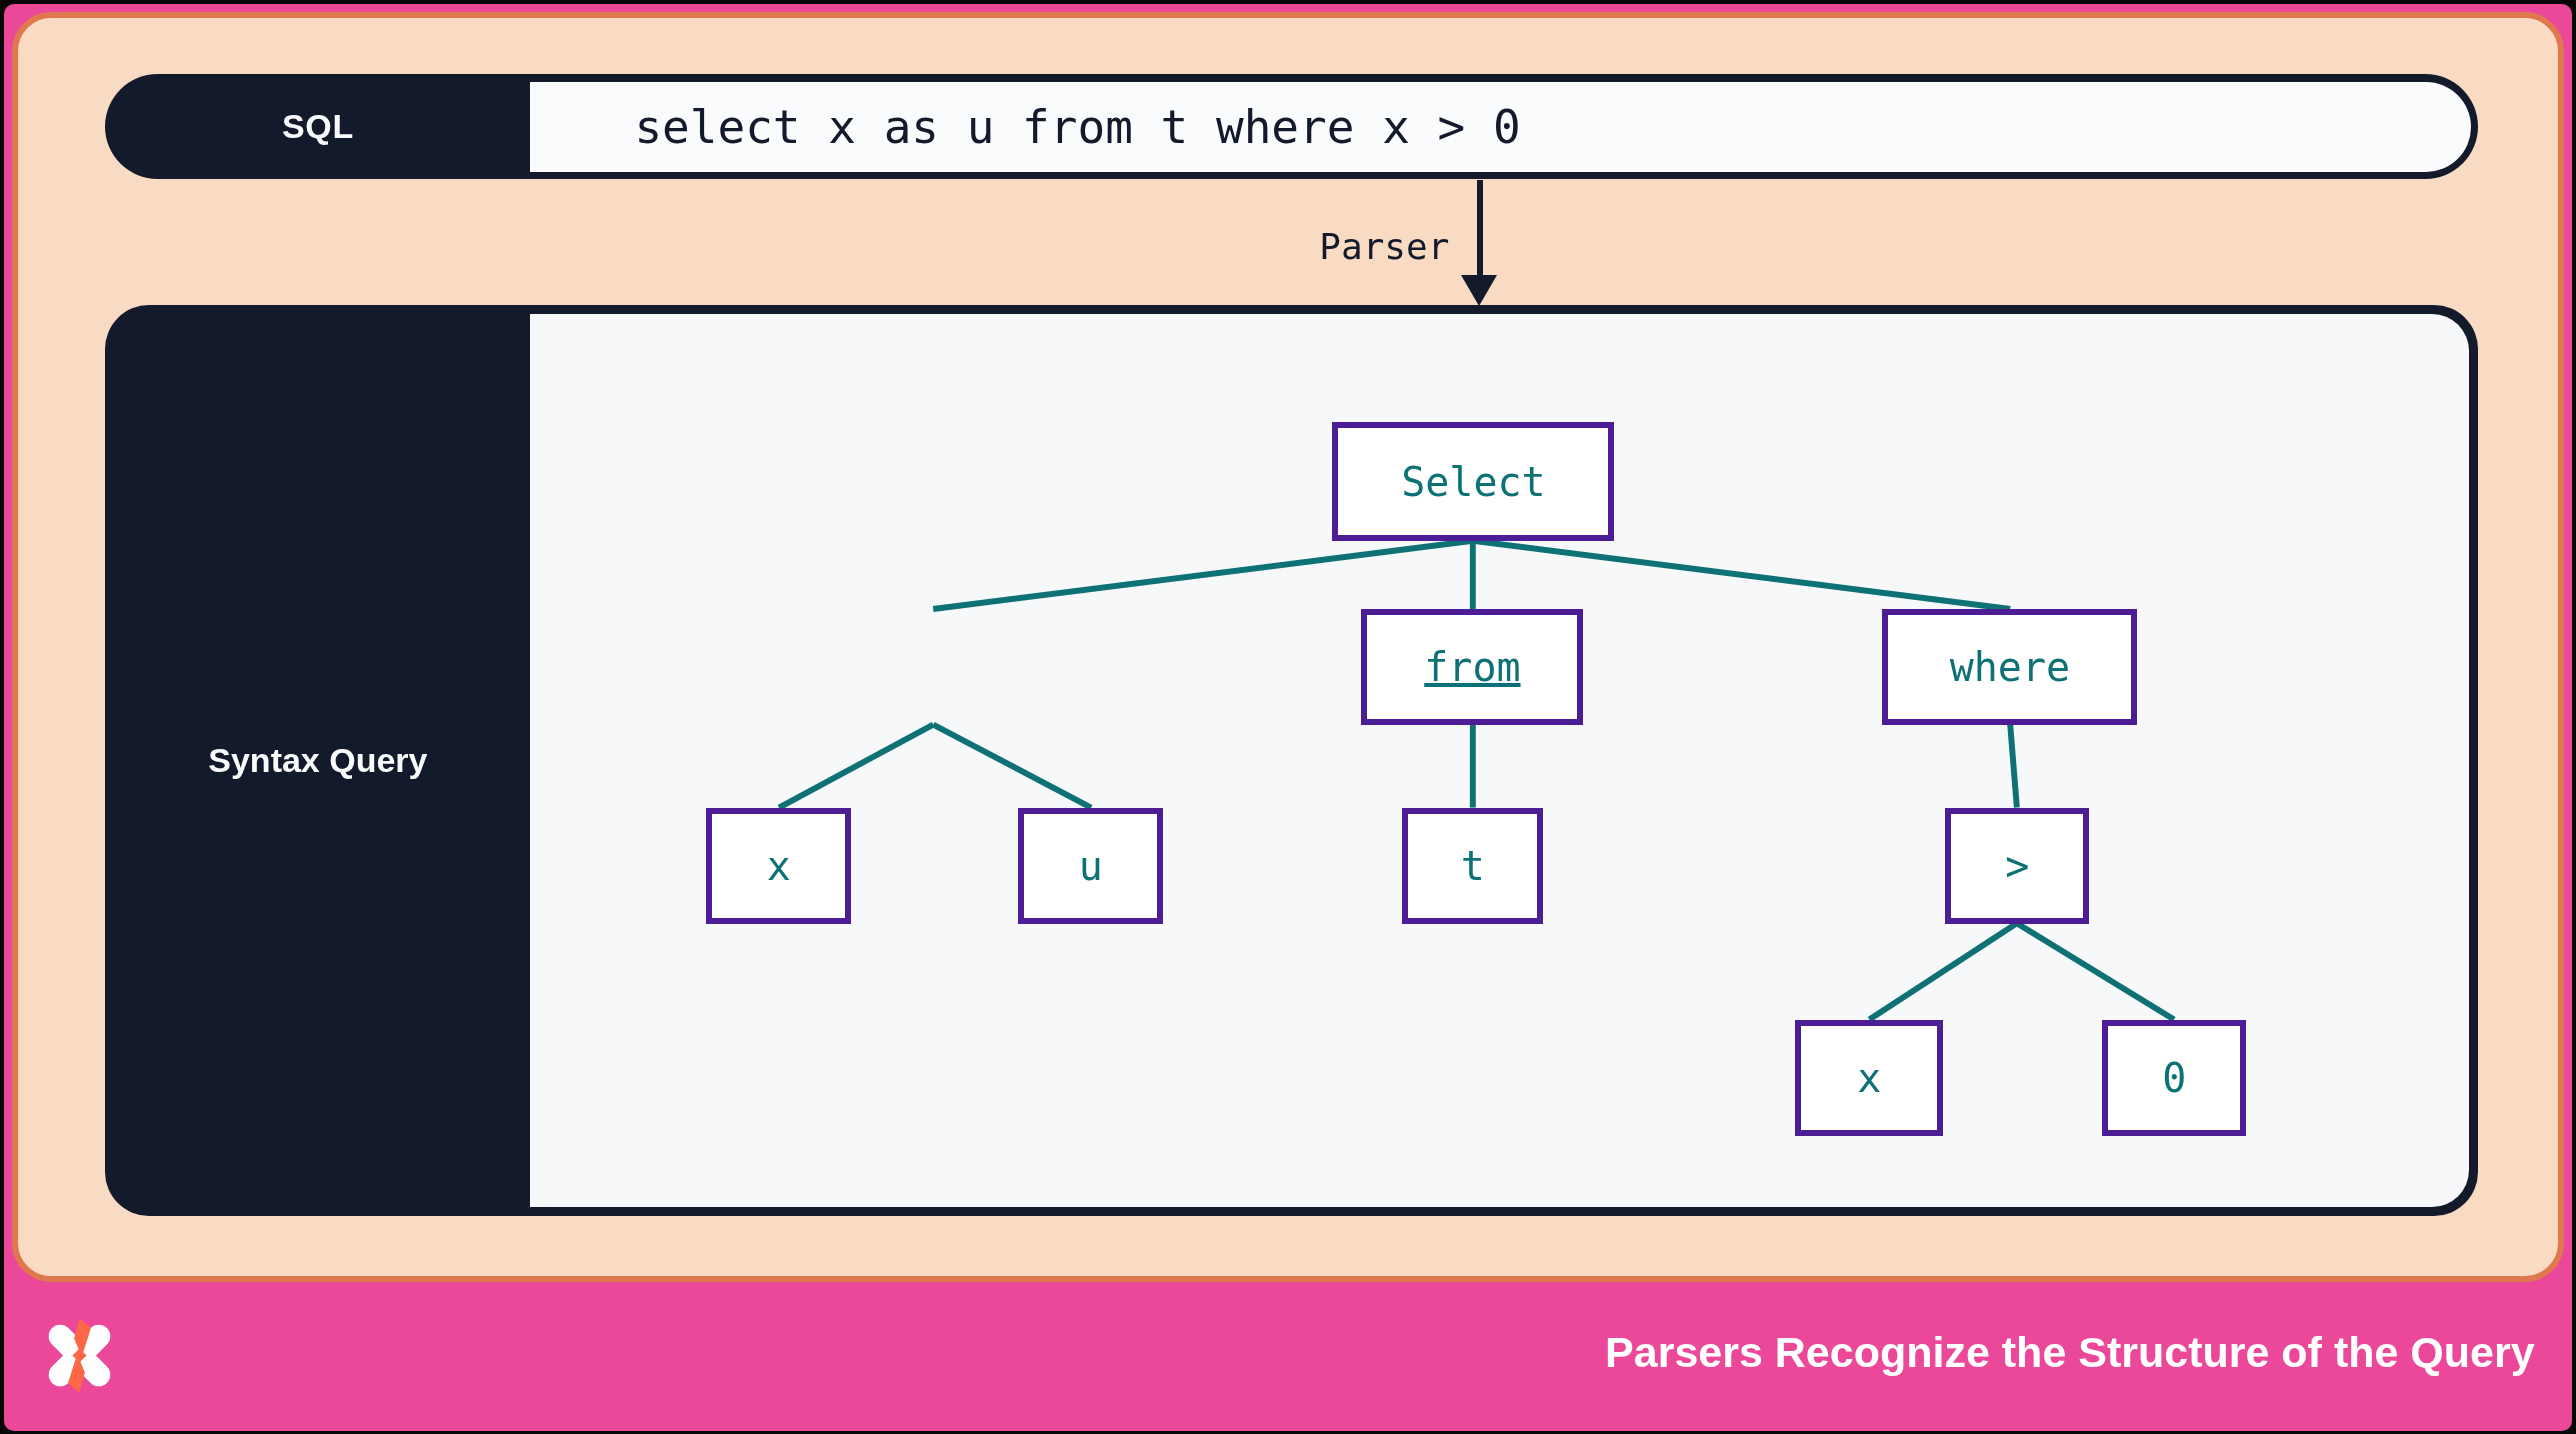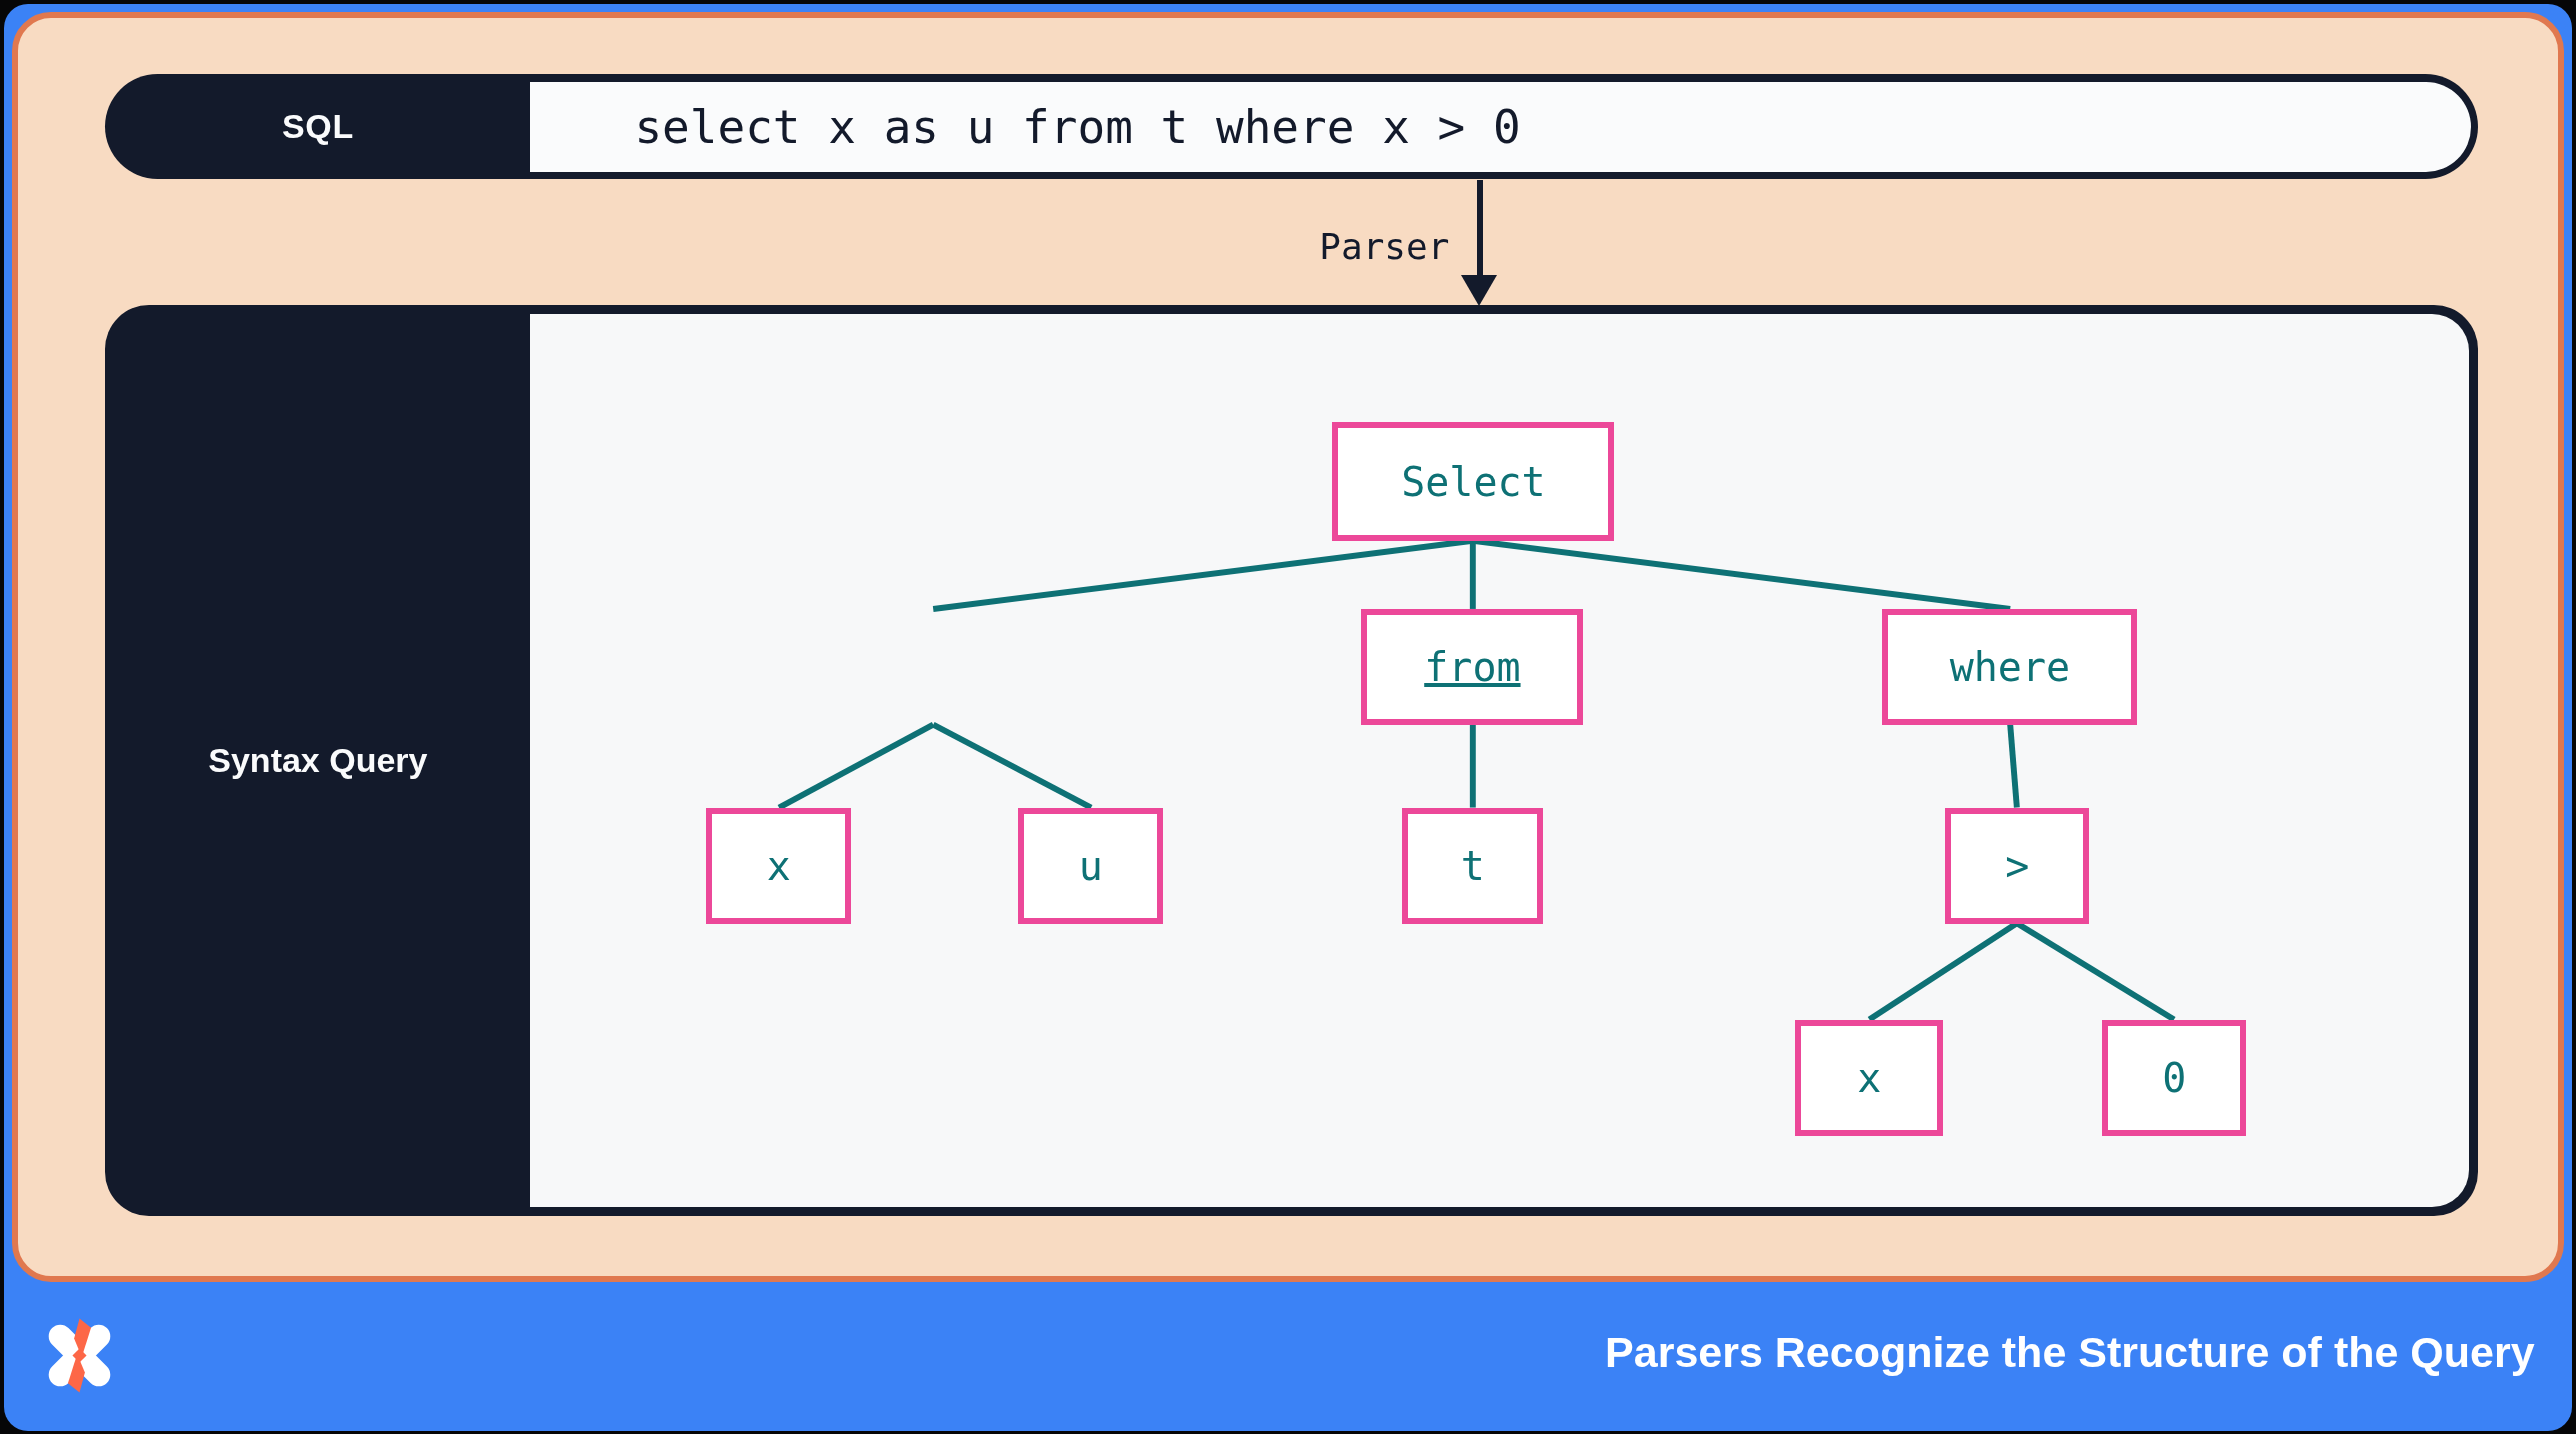--- a/index.html
+++ b/index.html
@@ -1,18 +1,18 @@
 <!DOCTYPE html>
 <html style="font-size:12px"><head>
 <meta charset="utf-8">
 <style>
   html,body{margin:0;padding:0;background:#060607;}
   .canvas{position:relative;width:2576px;height:1435px;background:#060607;overflow:hidden;
           font-family:"Liberation Sans",sans-serif;}
-  .card{position:absolute;left:4.4px;top:4.4px;right:4.4px;bottom:4.4px;background:#3b82f6;border-radius:24px;}
+  .card{position:absolute;left:4.4px;top:4.4px;right:4.4px;bottom:4.4px;background:#ec4899;border-radius:10px;}
   .peach{position:absolute;left:7.4px;right:7.4px;top:7.4px;height:1258px;background:#f8dbc2;
          border:6px solid #e0784f;border-radius:39px;}
   
   .sql-pill{position:absolute;left:101px;top:70px;width:2373px;height:105px;background:#131a2b;border-radius:53px;}
   .sql-pill .label-zone{position:absolute;left:0;top:0;width:425px;height:100%;display:flex;align-items:center;justify-content:center;}
   .sql-pill .label-zone span{color:#fafbfc;font-weight:bold;font-size:34px;letter-spacing:0.7px;}
   .sql-white{position:absolute;left:425px;top:7.4px;right:7.4px;bottom:7.4px;background:#fafbfc;
              border-radius:0 45px 45px 0;display:flex;align-items:center;padding-left:24px;}
   .sql-white code{font-family:"DejaVu Sans Mono",monospace;font-size:46px;color:#131a2b;padding-left:80px;white-space:pre;}
   
@@ -20,21 +20,21 @@
                 font-family:"DejaVu Sans Mono",monospace;font-size:36px;color:#131a2b;}
   .arrow-shaft{position:absolute;left:1473px;top:176px;width:6px;height:101px;background:#131a2b;}
   .arrow-head{position:absolute;left:1457px;top:271px;width:0;height:0;
               border-left:18.5px solid transparent;border-right:18.5px solid transparent;border-top:31px solid #131a2b;}
   
   .tree-box{position:absolute;left:101px;top:301px;width:2373px;height:911px;background:#131a2b;border-radius:44px;}
   .tree-box .label-zone{position:absolute;left:0;top:0;width:425px;height:100%;display:flex;align-items:center;justify-content:center;}
   .tree-box .label-zone span{color:#fafbfc;font-weight:bold;font-size:34px;}
   .tree-white{position:absolute;left:425px;top:9px;right:9px;bottom:9px;background:#f7f8f9;border-radius:0 37px 37px 0;}
   .edges{position:absolute;left:0;top:0;width:100%;height:100%;}
-  .node{position:absolute;background:#ffffff;border:6px solid #ec4899;box-sizing:border-box;
+  .node{position:absolute;background:#ffffff;border:6px solid #4c1d95;box-sizing:border-box;
         display:flex;align-items:center;justify-content:center;
         font-family:"DejaVu Sans Mono",monospace;font-size:40px;color:#0e7175;}
   
   .footer{position:absolute;left:0;right:0;bottom:0;top:1271px;}
   .footer-title{position:absolute;right:37px;top:53px;color:#ffffff;font-weight:bold;font-size:43px;}
   .logo{position:absolute;left:37px;top:42px;width:77px;height:77px;}
 </style>
 </head>
 <body>
 

